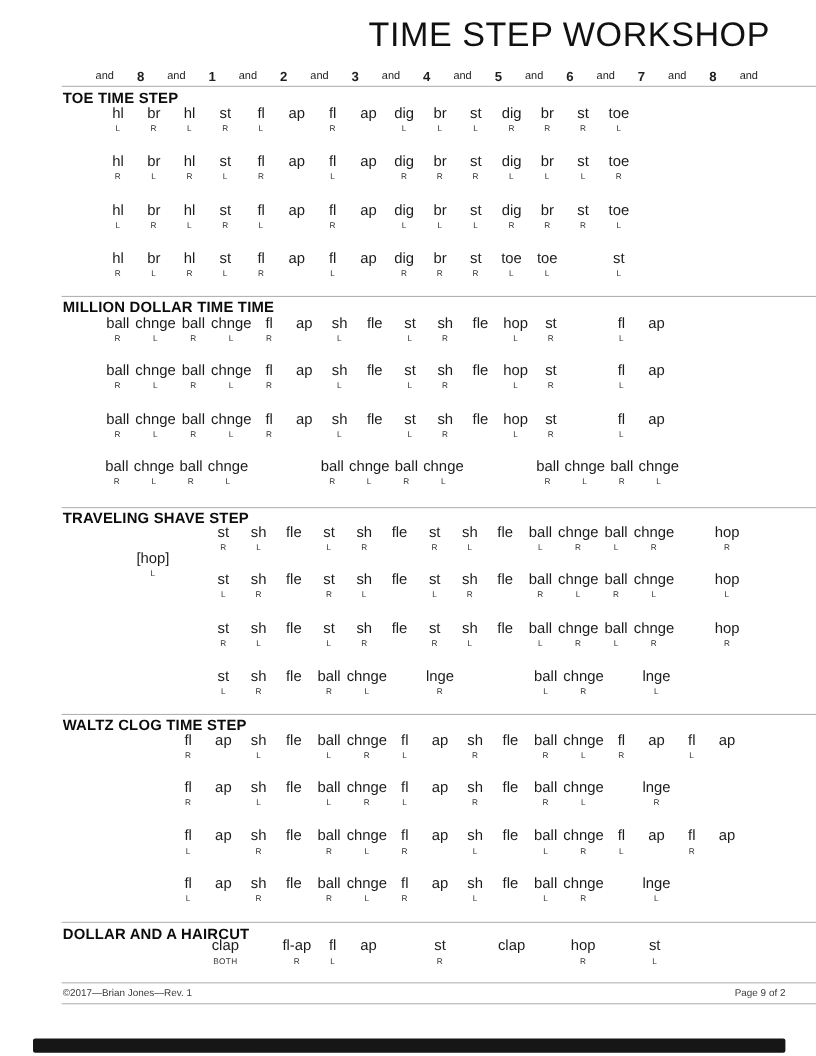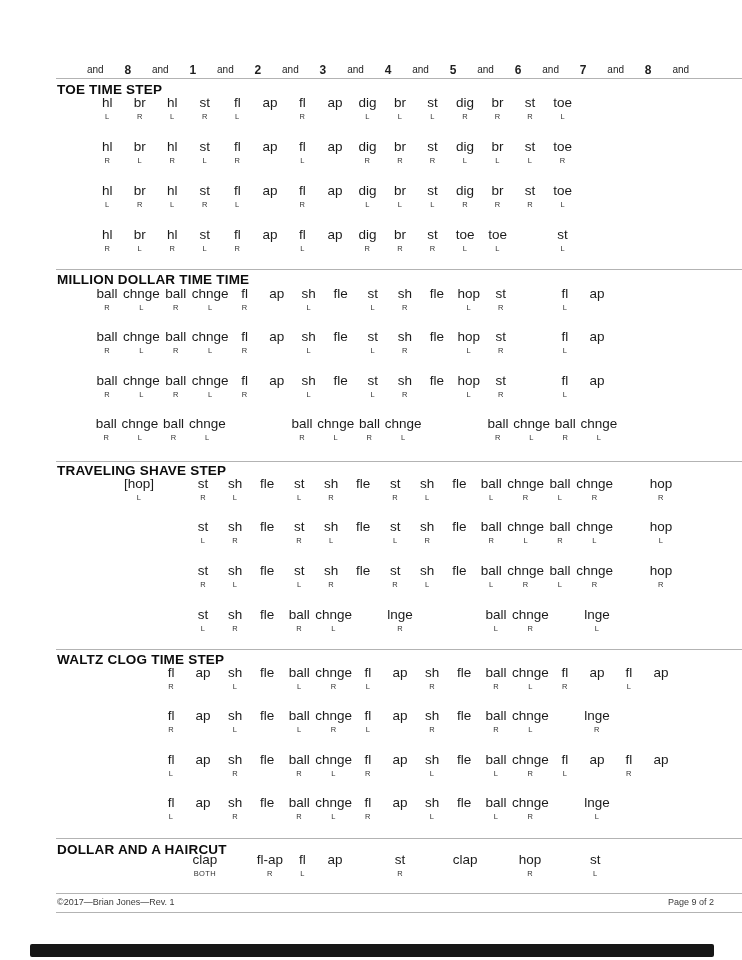--- a/index.html
+++ b/index.html
@@ -32,20 +32,21 @@
   .step-word { font-size:13.5px; line-height:14px; color:#1c1c1c; white-space:nowrap; }
   .step-foot { font-size:7.5px; line-height:9px; margin-top:2px; letter-spacing:0.3px; color:#333; }
   .footer-left { position:absolute; left:57px; top:897px; font-size:9px; color:#3a3a3a; }
   .footer-right { position:absolute; right:28px; top:897px; font-size:9px; color:#3a3a3a; }
   .bottom-bar { position:absolute; left:30px; top:944px; width:684px; height:13px; background:#161616; border-radius:2px; }
 </style>
 </head>
 <body>
 
 <div class="page">
+  <div class="doc-title">TIME STEP WORKSHOP</div>
 
   <div id="stripes">
       <div class="stripe" style="left: 114.289px; top: 59px; height: 834px; background: rgb(195, 195, 195);"></div>
       <div class="stripe" style="left: 179.342px; top: 59px; height: 834px; background: rgb(195, 195, 195);"></div>
       <div class="stripe" style="left: 244.395px; top: 59px; height: 834px; background: rgb(195, 195, 195);"></div>
       <div class="stripe" style="left: 309.447px; top: 59px; height: 834px; background: rgb(195, 195, 195);"></div>
       <div class="stripe" style="left: 374.5px; top: 59px; height: 834px; background: rgb(195, 195, 195);"></div>
       <div class="stripe" style="left: 439.553px; top: 59px; height: 834px; background: rgb(195, 195, 195);"></div>
       <div class="stripe" style="left: 504.605px; top: 59px; height: 834px; background: rgb(195, 195, 195);"></div>
       <div class="stripe" style="left: 569.658px; top: 59px; height: 834px; background: rgb(195, 195, 195);"></div>
@@ -542,21 +543,21 @@
           <div class="step-word">ball</div>
           <div class="step-foot">R</div>
         </div>
         <div class="cell" style="grid-column: 16 / span 1;">
           <div class="step-word">chnge</div>
           <div class="step-foot">L</div>
         </div>
       </div>
       <div class="section-title" style="top: 463px;">TRAVELING SHAVE STEP</div>
       <div class="step-row" style="top: 477px;">
-        <div class="cell" style="grid-column: 2 / span 1;">
+        <div class="cell" style="grid-column: 2 / span 1; margin-top: 24px;">
           <div class="step-word">[hop]</div>
           <div class="step-foot">L</div>
         </div>
         <div class="cell" style="grid-column: 4 / span 1;">
           <div class="step-word">st</div>
           <div class="step-foot">R</div>
         </div>
         <div class="cell" style="grid-column: 5 / span 1;">
           <div class="step-word">sh</div>
           <div class="step-foot">L</div>

